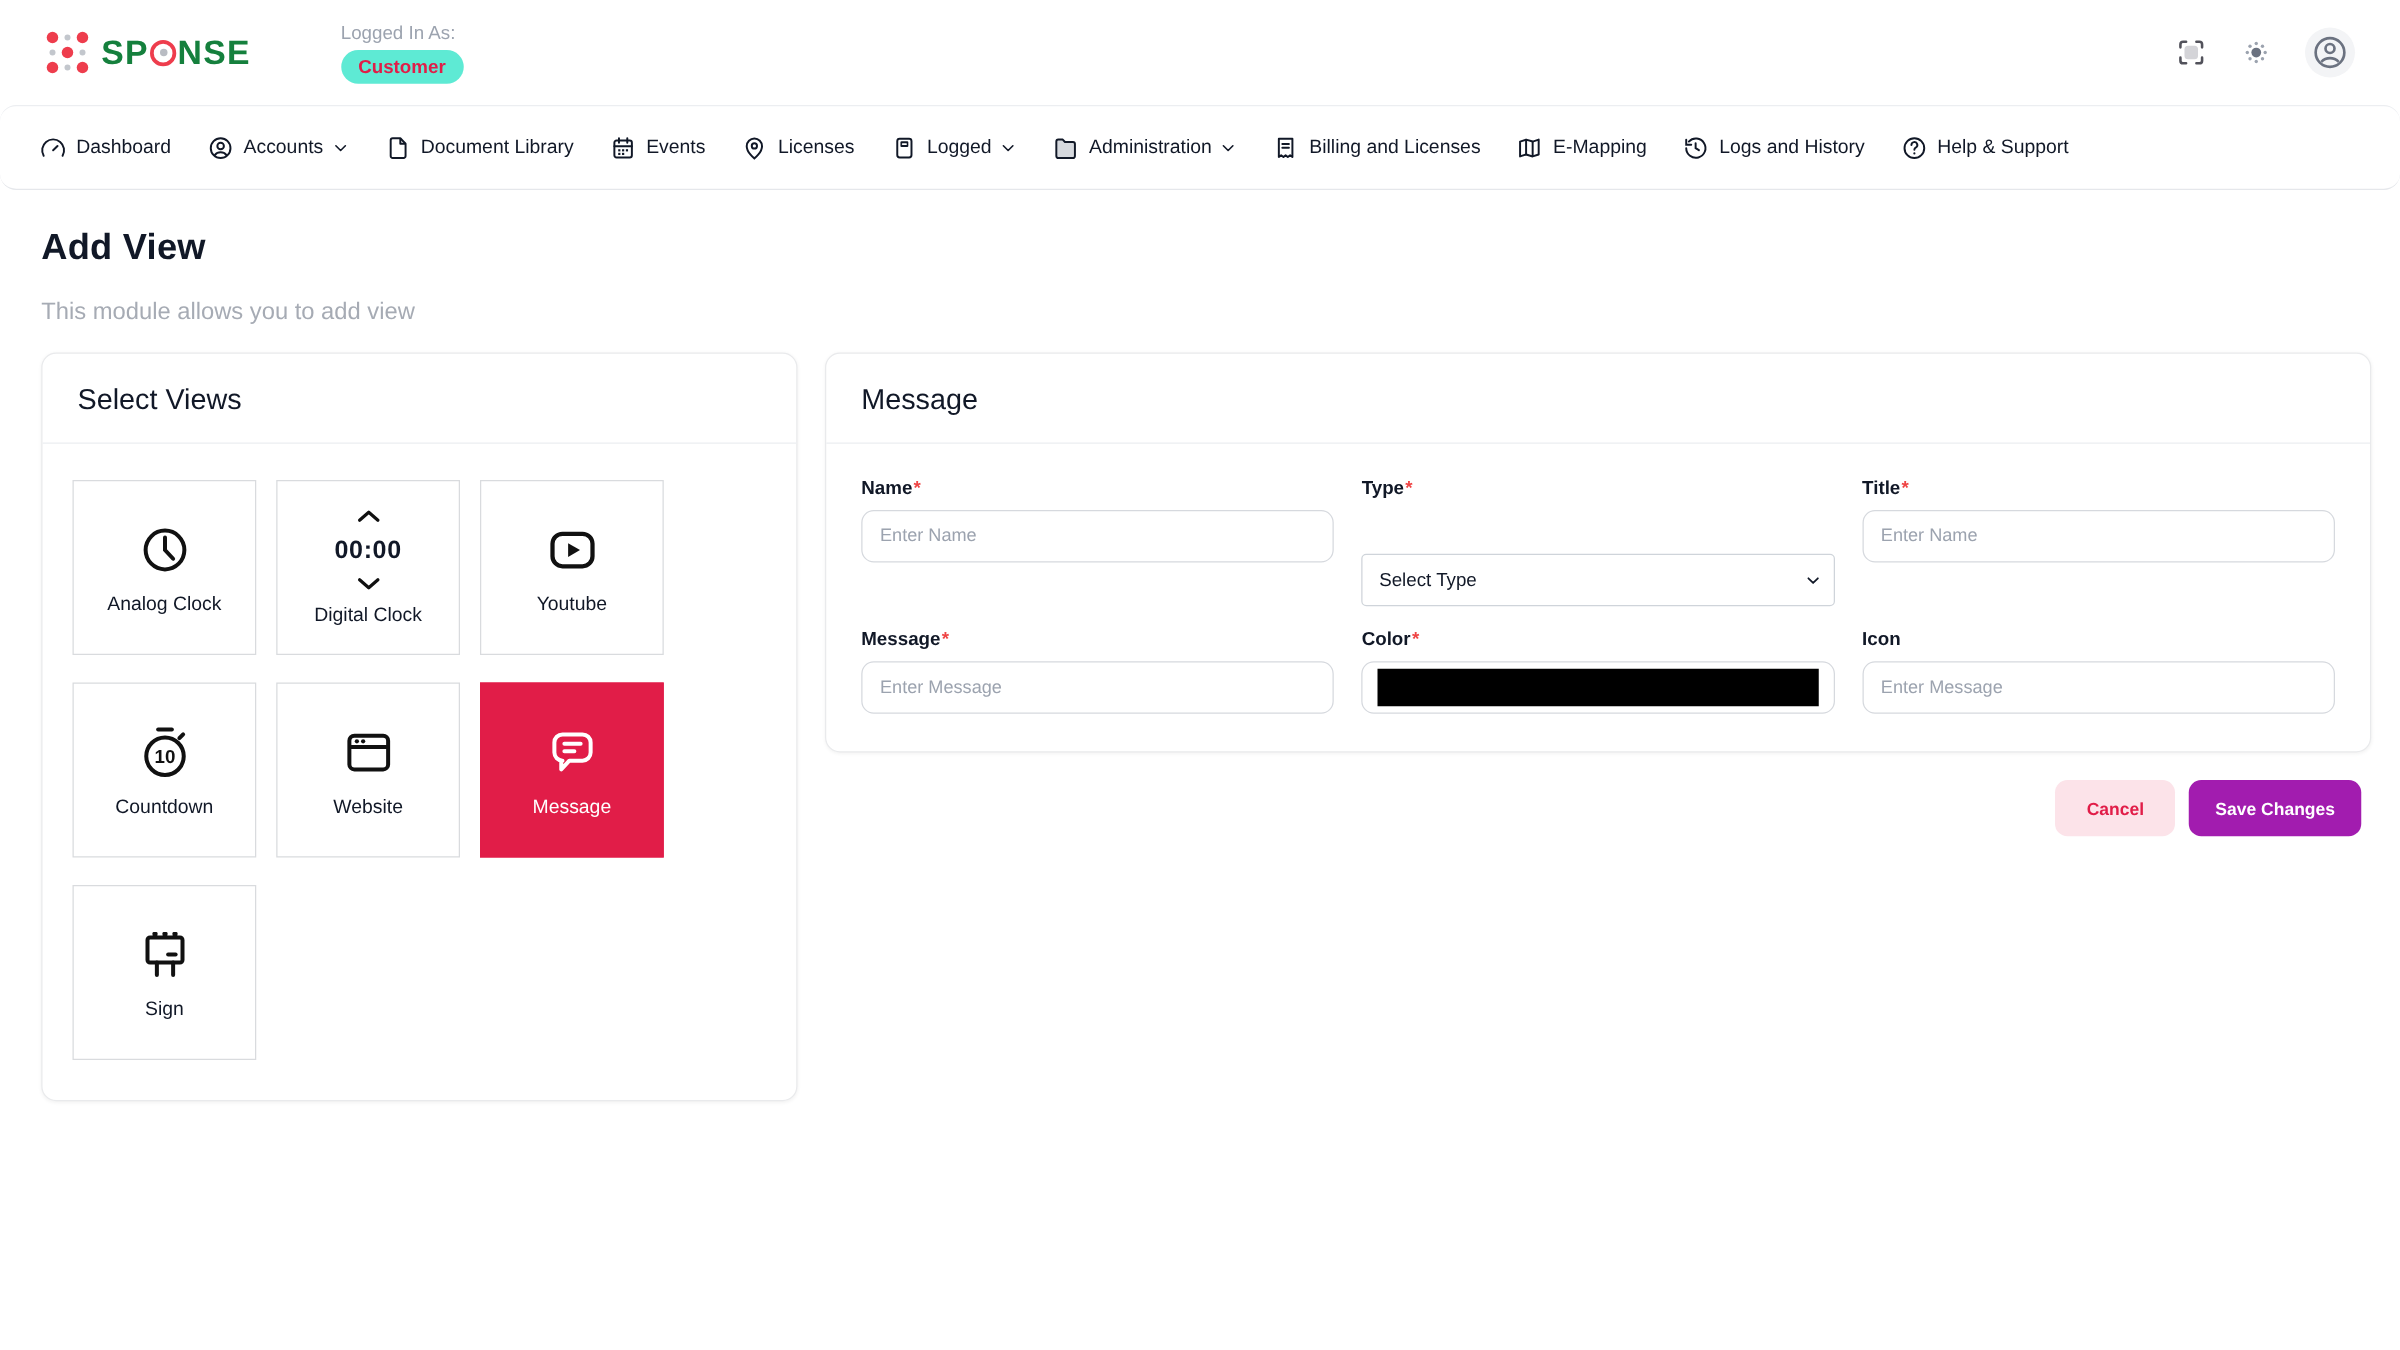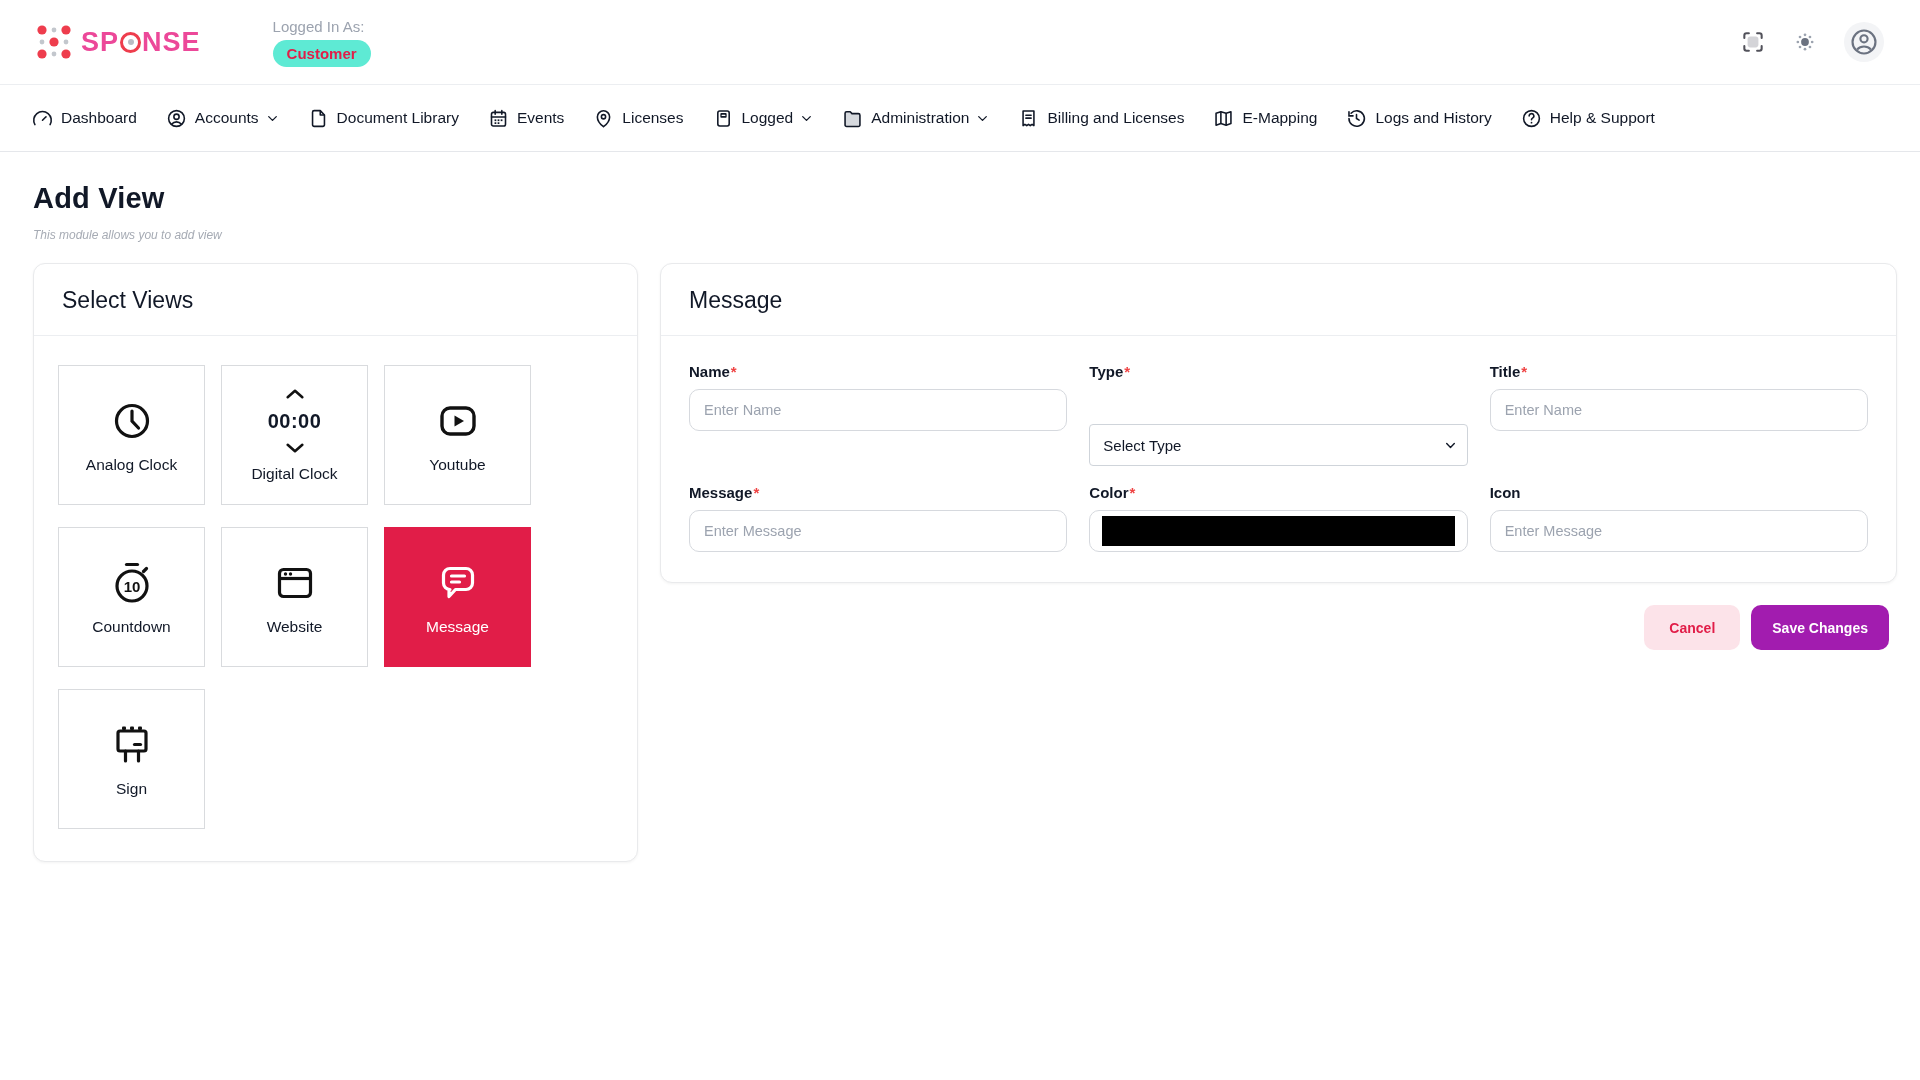--- a/index.html
+++ b/index.html
@@ -3,45 +3,45 @@
 <meta charset="utf-8">
 <style>
   * { margin:0; padding:0; box-sizing:border-box; }
   html,body { width:1920px; height:1080px; background:#ffffff; overflow:hidden;
     font-family:"Liberation Sans", sans-serif; color:#111827; }
 
   
   .header { height:84px; display:flex; align-items:center; padding:0 36px; }
   .logo { display:flex; align-items:center; gap:9px; }
   .logo-mark { width:36px; height:36px; }
-  .logo-text { font-size:27px; font-weight:600; color:#ec4899; letter-spacing:1px; display:flex; align-items:center; }
+  .logo-text { font-size:27px; font-weight:600; color:#15803d; letter-spacing:1px; display:flex; align-items:center; }
   .logo-text .logo-o { display:inline-flex; align-items:center; justify-content:center;
       width:21px; height:21px; border:3.5px solid #ee3d4d; border-radius:50%; margin:0 1px; }
   .logo-text .logo-o i { width:6px; height:6px; border-radius:50%; background:#b9bcc3; }
   .login-block { margin-left:72px; }
   .login-label { font-size:15px; color:#9ca3af; margin-bottom:5px; }
   .role-badge { display:inline-block; background:#5eead4; color:#e11d48; font-weight:700;
       font-size:15px; padding:5px 14px; border-radius:999px; }
   .header-right { margin-left:auto; display:flex; align-items:center; gap:26px; }
   .hicon { width:26px; height:26px; cursor:pointer; }
   .avatar-wrap { width:40px; height:40px; border-radius:50%; background:#f3f4f6;
       display:flex; align-items:center; justify-content:center; cursor:pointer; }
 
   
   .navbar { height:68px; border-top:1px solid #eceef1; border-bottom:1px solid #e5e7eb;
-      display:flex; align-items:center; padding:0 32px; gap:29px; }
+      display:flex; align-items:center; padding:0 32px; gap:29px;border-radius:13px; }
   .nav-item { display:flex; align-items:center; gap:8px; font-size:15.5px; font-weight:500;
       color:#111827; cursor:pointer; white-space:nowrap; }
   .nav-item svg.ni { width:21px; height:21px; flex:none; }
   .nav-item svg.chev { width:13px; height:13px; margin-left:-1px; }
 
   
   .page-head { padding:30px 33px 0 33px; }
   .page-title { font-size:29px; font-weight:800; letter-spacing:.2px; }
-  .page-sub { font-size:12px; font-style:italic; color:#a6abb4; margin-top:13px; }
+  .page-sub { font-size:19px; color:#a6abb4; margin-top:24px; }
 
   
   .content { display:flex; align-items:flex-start; gap:22px; padding:21px 23px 0 33px; }
   .card { background:#fff; border:1px solid #e9eaec; border-radius:12px;
       box-shadow:0 1px 3px rgba(0,0,0,.05); }
   .card-header { padding:23px 28px 21px 28px; font-size:23px; font-weight:500;
       border-bottom:1px solid #eceef1; }
 
   .views-card { width:605px; }
   .tiles { padding:29px 24px 32px 24px; display:grid;

